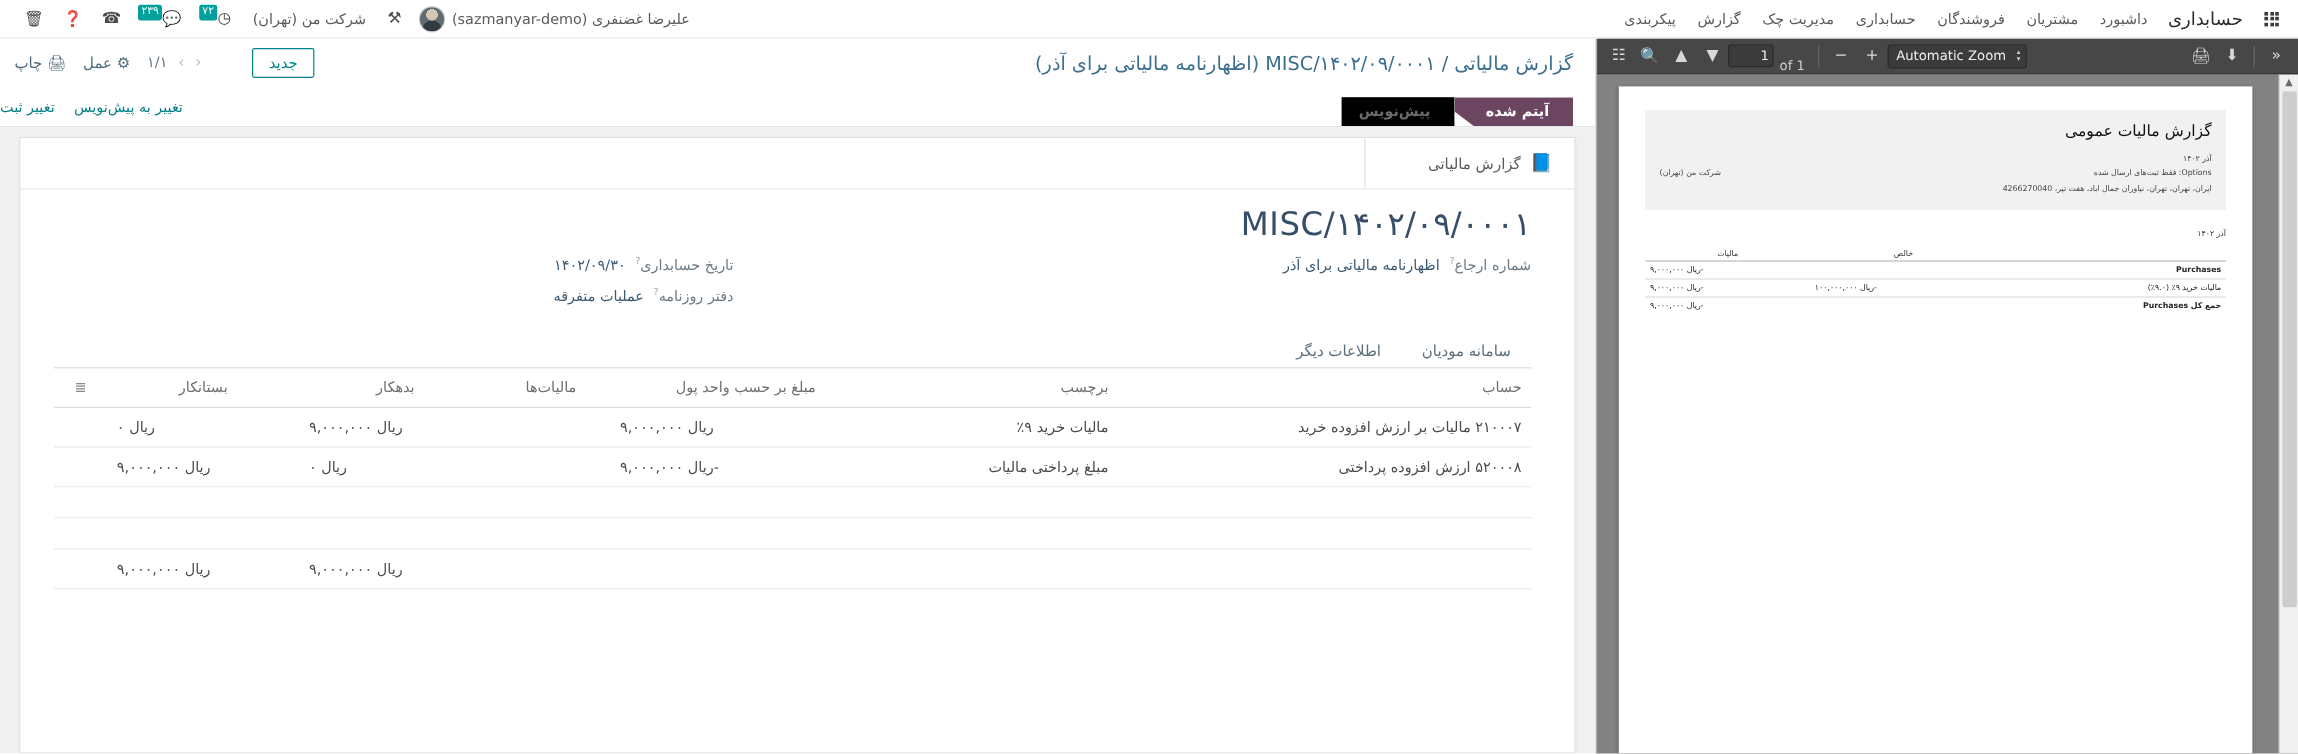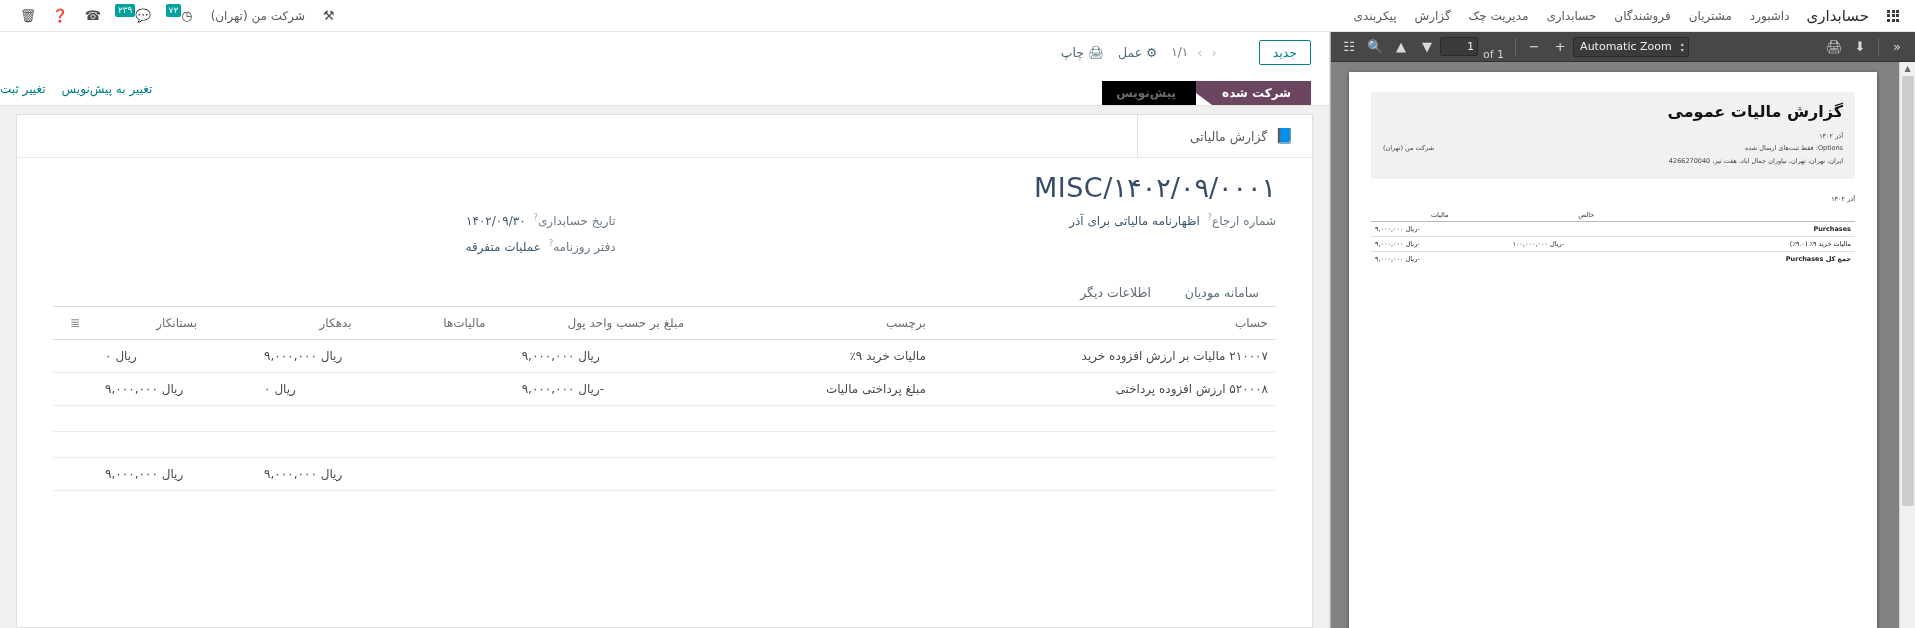--- a/index.html
+++ b/index.html
@@ -95,21 +95,21 @@
     padding-top: 2px; position: relative;
   }
   .sb-arrow { font-size: 8px; color: #6b6b6b; line-height: 10px; }
   .sb-thumb { width: 12px; height: 430px; background: #cdcdcd; border-radius: 2px; margin-top: 2px; }
   .pdf-page-area { flex: 1; padding: 10px 22px 0 18px; overflow: hidden; }
   .pdf-page {
     background: #fff; width: 100%; height: 558px; box-shadow: 0 1px 4px rgba(0,0,0,.45);
     padding: 20px 22px; font-size: 7px; color: #222; position: relative;
   }
   .rep-header { background: #f1f1f1; padding: 10px 12px 12px; }
-  .rep-title { font-size: 16px; color: #111; text-align: right; font-weight: 700; }
+  .rep-title { font-size: 13px; color: #111; text-align: right; font-weight: 400; }
   .rep-sub { font-size: 6.5px; color: #444; margin-top: 9px; line-height: 1.9; }
   .rep-row-between { display: flex; justify-content: space-between; }
   .rep-date-block { margin-top: 16px; font-size: 6.5px; color: #333; }
   .rep-table { width: 100%; border-collapse: collapse; margin-top: 6px; font-size: 6.5px; }
   .rep-table th {
     font-weight: 400; color: #333; padding: 2px 4px; text-align: center;
     border-bottom: 1px solid #bbb;
   }
   .rep-table th.lbl { text-align: right; }
   .rep-table td { padding: 3px 4px; border-bottom: 1px solid #ddd; color: #222; }
@@ -161,21 +161,21 @@
            box-shadow: 0 1px 2px rgba(0,0,0,.05); }
 
   .smart-row { border-bottom: 1px solid #e8e8e8; display: flex; }
   .smart-btn {
     display: flex; align-items: center; gap: 8px; padding: 12px 18px;
     border-left: 1px solid #e0e0e0; cursor: pointer; min-width: 175px;
   }
   .smart-btn .txt { font-size: 12.5px; color: #5a5a5a; }
   .book-ico { font-size: 15px; color: #2c3e50; }
 
-  .sheet-body { padding: 14px 36px 0 36px; }
+  .sheet-body { padding: 14px 36px 0 16px; margin-left: 12px; }
   .doc-title { font-size: 27px; color: #2e4a6b; color: #374e68; letter-spacing: .5px;
                direction: ltr; text-align: right; margin-bottom: 4px; }
 
   .fields { display: flex; justify-content: space-between; margin-top: 10px; }
   .fcol { display: flex; flex-direction: column; gap: 11px; }
   .fcol.right { width: 46%; }
   .fcol.left  { width: 46%; }
   .frow { display: flex; align-items: baseline; gap: 8px; }
   .flabel { font-size: 12px; color: #6a7a85; white-space: nowrap; }
   .flabel sup { font-size: 8px; color: #9aa8b0; }
@@ -238,20 +238,24 @@
     <div class="nav-item">داشبورد</div>
     <div class="nav-item">مشتریان</div>
     <div class="nav-item">فروشندگان</div>
     <div class="nav-item">حسابداری</div>
     <div class="nav-item">مدیریت چک</div>
     <div class="nav-item">گزارش</div>
     <div class="nav-item">پیکربندی</div>
   </div>
 
   <div class="nav-left">
+    <div class="nav-user">
+      <span class="nav-username">علیرضا غضنفری (sazmanyar-demo)</span>
+      <span class="avatar"></span>
+    </div>
     <div class="nav-ico">⚒</div>
     <div class="nav-company">شرکت من (تهران)</div>
     <div class="nav-ico">
       <span>◷</span>
       <span class="badge">۷۲</span>
     </div>
     <div class="nav-ico">
       <span>💬</span>
       <span class="badge">۲۳۹</span>
     </div>
@@ -333,41 +337,42 @@
           </table>
 
         </div>
       </div>
     </div>
   </div>
 
   <div class="form-pane">
 
     <div class="cp">
+      <div class="cp-title">گزارش مالیاتی / MISC/۱۴۰۲/۰۹/۰۰۰۱ (اظهارنامه مالیاتی برای آذر)</div>
       <div class="cp-left">
         <button class="btn-new">جدید</button>
         <div class="pager">
           <span class="arw">‹</span>
           <span class="arw">›</span>
           <span class="cnt">۱/۱</span>
         </div>
         <div class="cp-act">
           <span>⚙</span>
           <span>عمل</span>
         </div>
         <div class="cp-act">
           <span>🖨</span>
           <span>چاپ</span>
         </div>
       </div>
     </div>
 
     <div class="statusbar">
       <div class="stat-wrap">
-        <div class="stat active">شرکت شده</div>
+        <div class="stat active">آیتم شده</div>
         <div class="stat">پیش‌نویس</div>
       </div>
       <div class="sb-left-links">
         <span class="sb-link">تغییر به پیش‌نویس</span>
         <span class="sb-link">تغییر ثبت</span>
       </div>
     </div>
 
     <div class="sheet-wrap">
       <div class="sheet">

